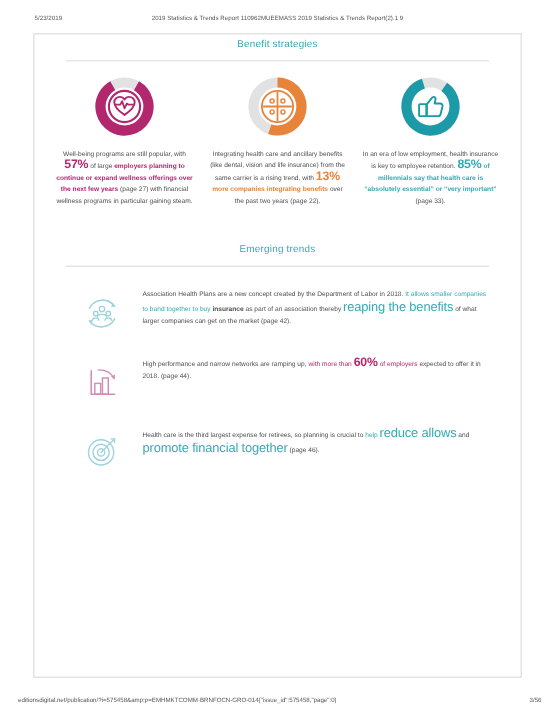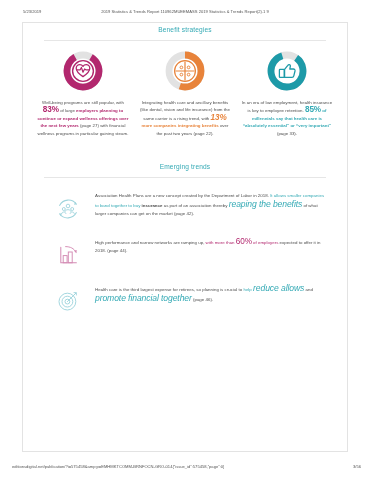--- a/index.html
+++ b/index.html
@@ -93,21 +93,21 @@
   }
   .big {
     font-size: 8.2px;
     font-weight: bold;
     letter-spacing: -0.1px;
   }
   .em-pink   { color: #b2276e; font-weight: bold; }
   .em-orange { color: #e8833a; font-weight: bold; }
   .em-teal   { color: #35aab5; font-weight: bold; }
   .big.pink   { color: #b2276e; }
-  .big.orange { color: #e8833a; font-style: italic; }
+  .big.orange { color: #e8833a; }
   .big.teal   { color: #35aab5; text-align: right; }
 
   
   .trends-head {
     text-align: center;
     color: #35aab5;
     font-size: 6.6px;
     letter-spacing: 0.15px;
     margin-top: 26px;
   }
@@ -128,25 +128,25 @@
     font-size: 4.4px;
     line-height: 8.2px;
     color: #4d4d4d;
     flex: 1;
     letter-spacing: 0.01px;
   }
   .t-big {
     font-size: 8.6px;
     letter-spacing: -0.1px;
   }
-  .t-big-teal { color: #35aab5; font-style: italic; }
+  .t-big-teal { color: #35aab5; }
   .t-bold { font-weight: bold; color: #4d4d4d; }
   .t-pink { color: #b2276e; }
   .t-teal { color: #35aab5; }
-  .t-num-pink { font-size: 8.2px; font-weight: normal; color: #b2276e; letter-spacing: -0.1px; text-align: right; }
+  .t-num-pink { font-size: 8.2px; font-weight: bold; color: #b2276e; letter-spacing: -0.1px; text-align: right; }
 
   
   .print-footer {
     position: absolute;
     bottom: 6px;
     left: 0;
     width: 370px;
     height: 10px;
     font-size: 4.1px;
     color: #555555;
@@ -182,21 +182,21 @@
 
     <div class="col">
       <svg class="donut" viewBox="0 0 100 100">
         <circle cx="50" cy="50" r="40" fill="none" stroke="#e2e2e2" stroke-width="17"></circle>
         <circle cx="50" cy="50" r="40" fill="none" stroke="#b2276e" stroke-width="17" stroke-dasharray="208.6 251.3" transform="rotate(-60 50 50)"></circle>
         <circle cx="50" cy="50" r="26" fill="none" stroke="#b2276e" stroke-width="3.5"></circle>
         <path d="M50 64 C38 56 33 49 33 43 C33 37 38 34 42 34 C45.5 34 48.5 36 50 38.5 C51.5 36 54.5 34 58 34 C62 34 67 37 67 43 C67 49 62 56 50 64 Z" fill="none" stroke="#b2276e" stroke-width="3.2" stroke-linejoin="round"></path>
         <path d="M35 47 L43 47 L46 41 L50 53 L54 45 L57 47 L65 47" fill="none" stroke="#b2276e" stroke-width="3" stroke-linecap="round" stroke-linejoin="round"></path>
       </svg>
       <div class="col-text">
-        <span>Well-being programs are still popular, with </span><span class="big pink">83%</span><span> of large</span><span class="em-pink"> employers planning to continue or expand wellness offerings over the next few years</span><span> (page 27) with financial wellness programs in particular gaining steam.</span>
+        <span>Well-being programs are still popular, with </span><span class="big pink">57%</span><span> of large</span><span class="em-pink"> employers planning to continue or expand wellness offerings over the next few years</span><span> (page 27) with financial wellness programs in particular gaining steam.</span>
       </div>
     </div>
 
     <div class="col">
       <svg class="donut" viewBox="0 0 100 100">
         <circle cx="50" cy="50" r="40" fill="none" stroke="#e2e2e2" stroke-width="17"></circle>
         <circle cx="50" cy="50" r="40" fill="none" stroke="#e8833a" stroke-width="17" stroke-dasharray="138 251.3" transform="rotate(-90 50 50)"></circle>
         <circle cx="50" cy="50" r="26" fill="none" stroke="#e8833a" stroke-width="3"></circle>
         <path d="M50 26 L50 74 M26 50 L74 50" stroke="#e8833a" stroke-width="3" fill="none"></path>
         <circle cx="41" cy="41" r="3.4" fill="none" stroke="#e8833a" stroke-width="2.4"></circle>

